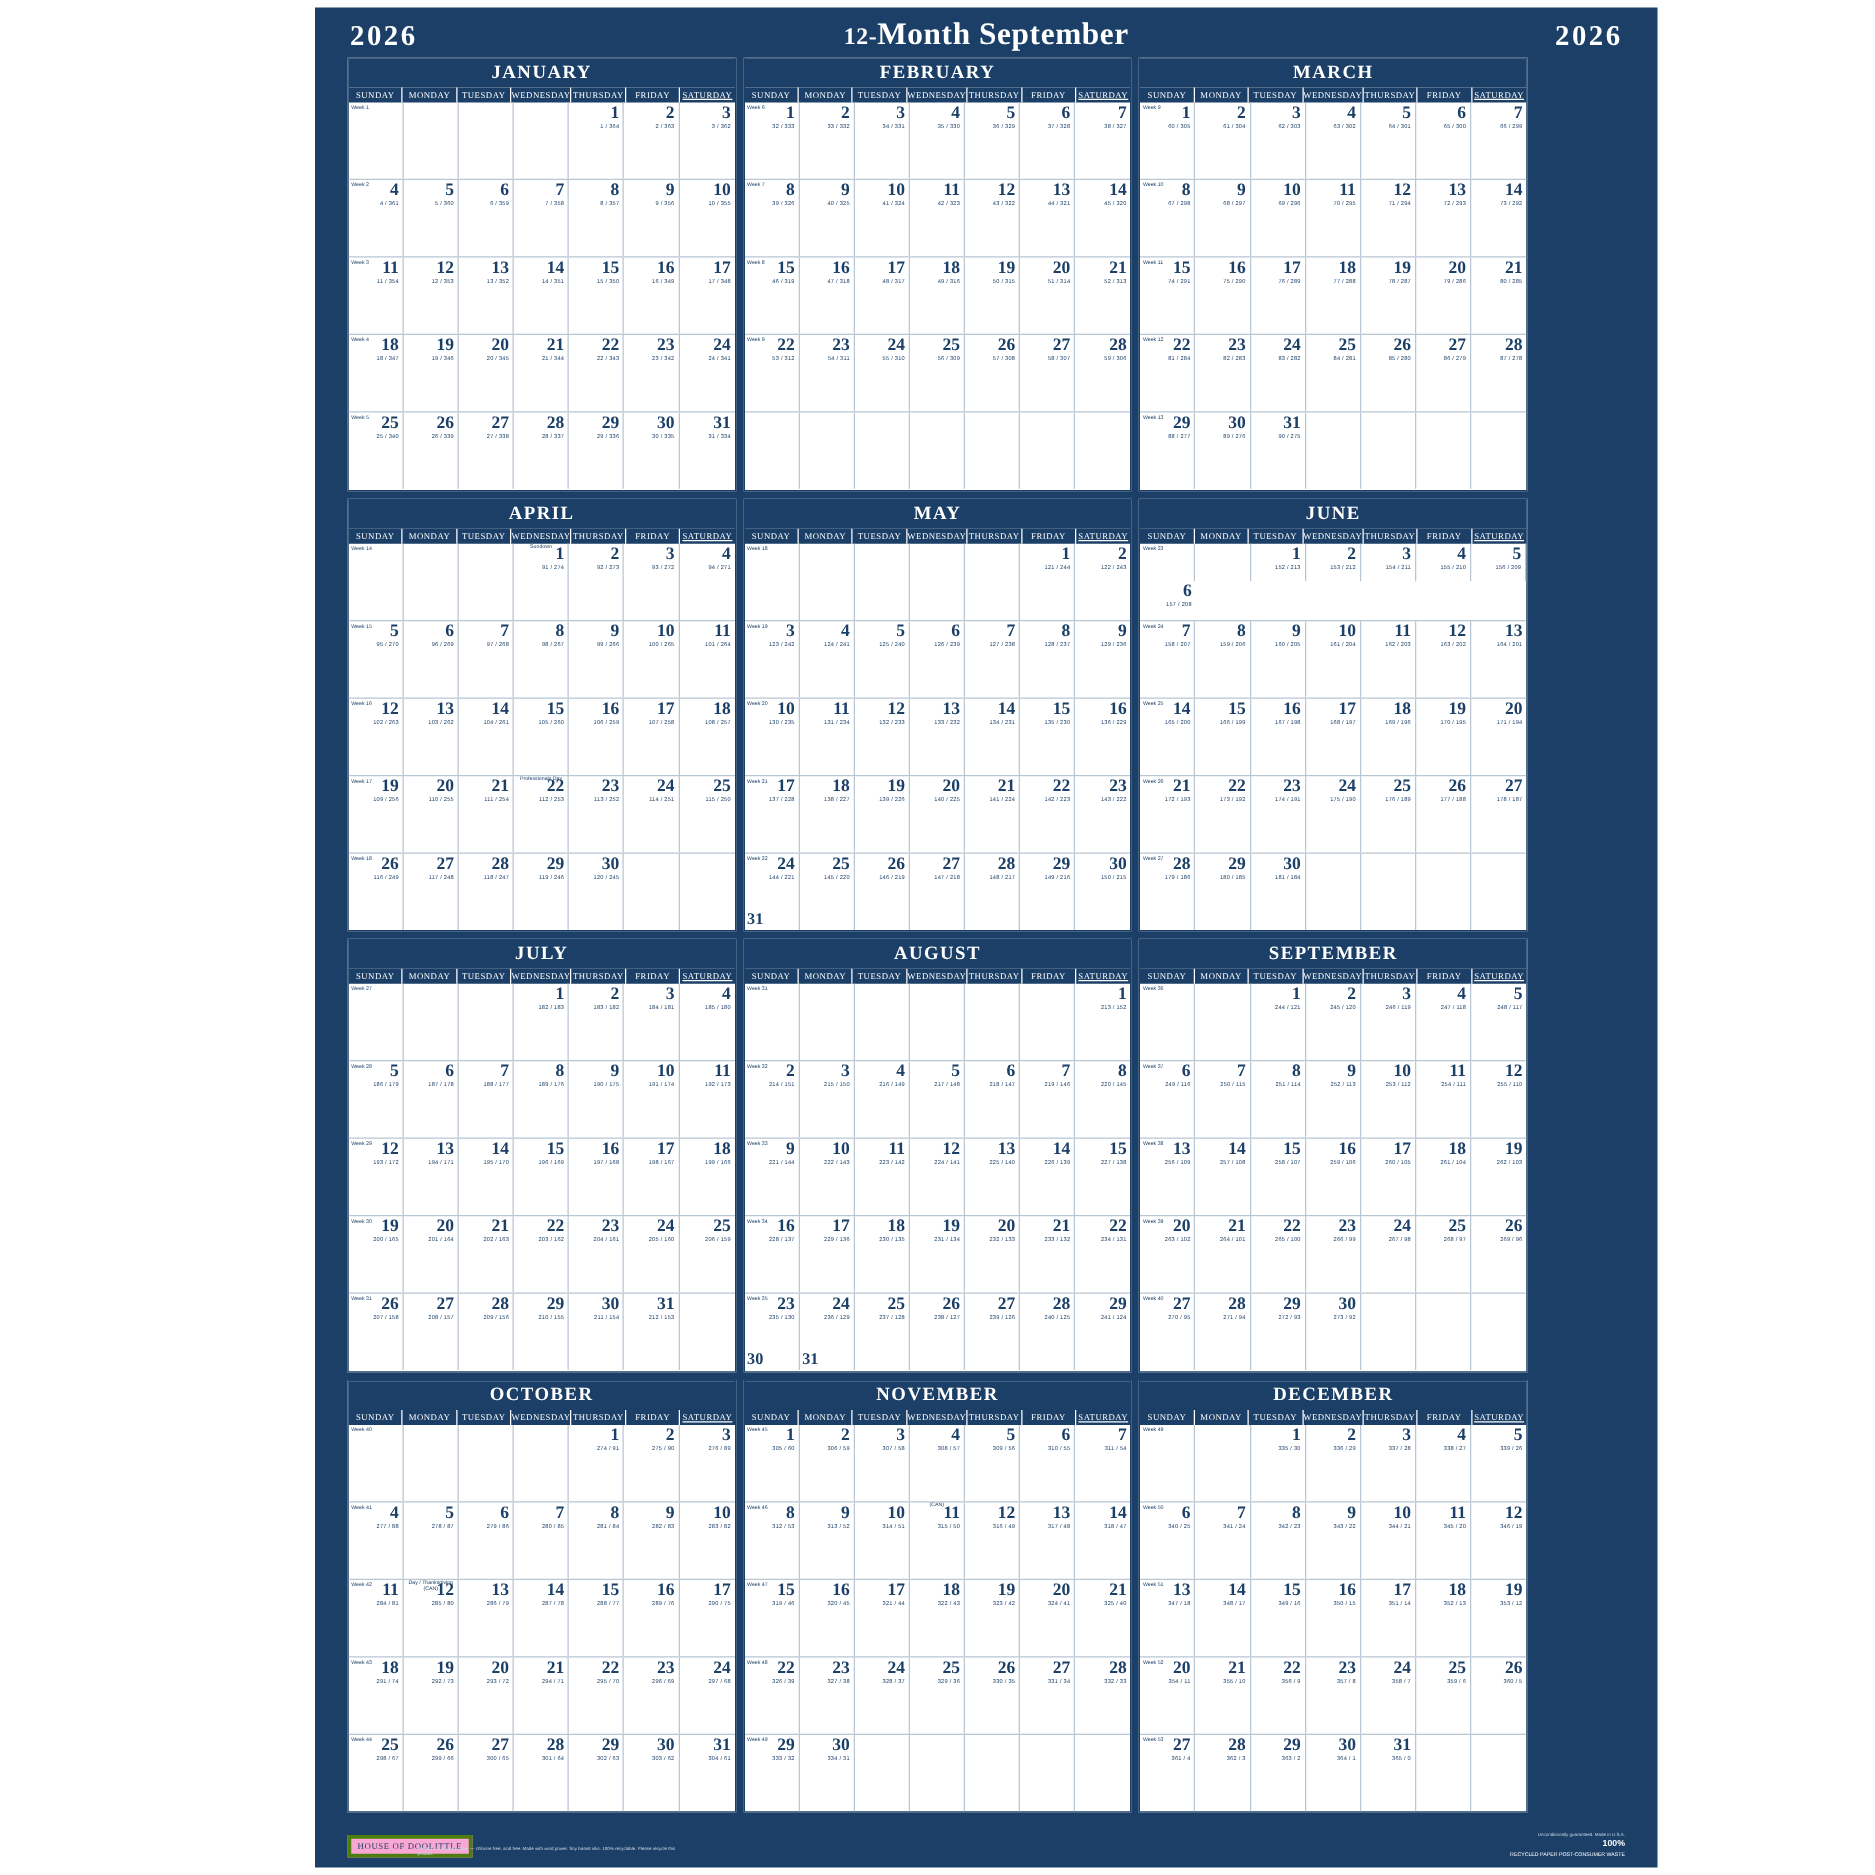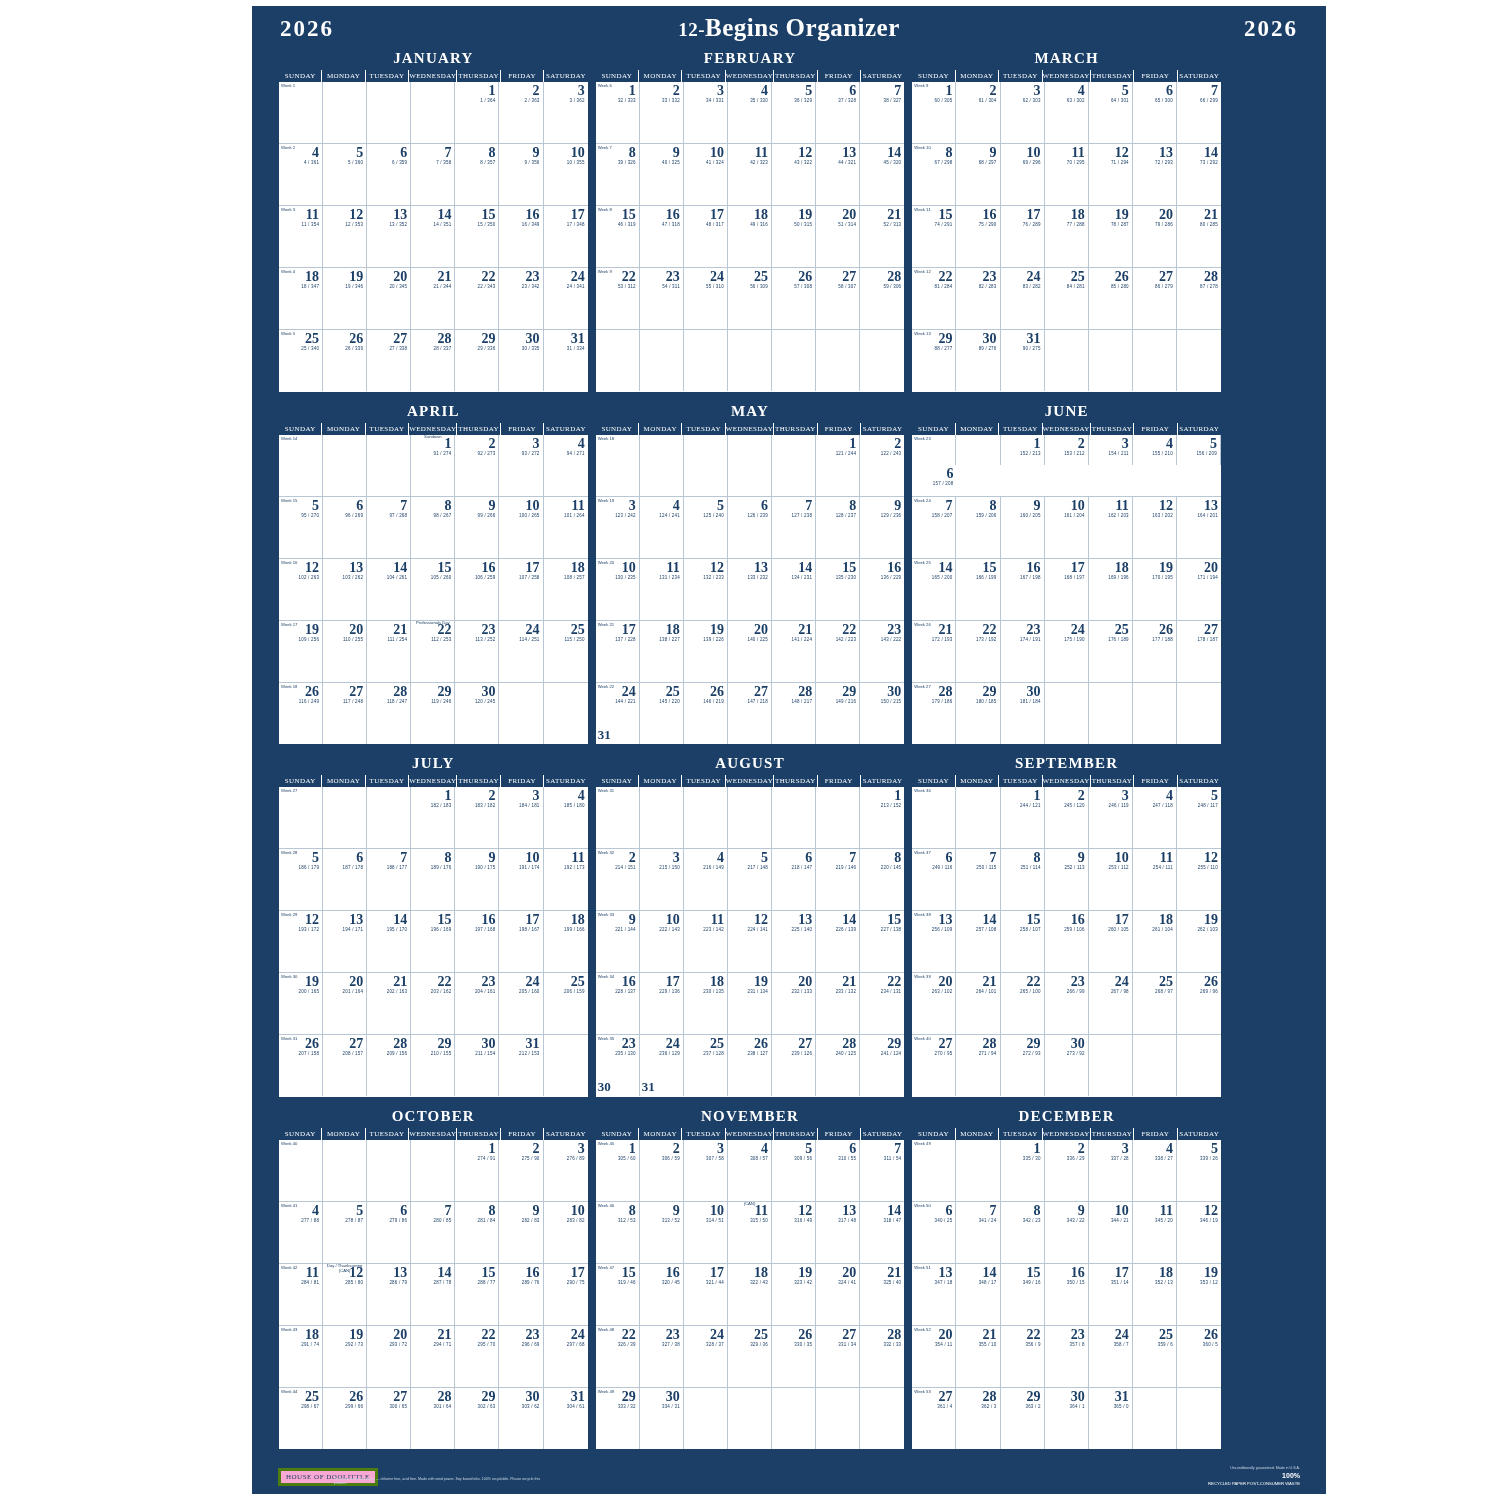--- a/index.html
+++ b/index.html
@@ -40,21 +40,21 @@
   }
   .dow{
     display:grid; grid-template-columns:repeat(7,1fr);
     background:#1b3f66;
   }
   .dow div{
     color:#ffffff; font-family:"Liberation Serif",serif; font-size:7px;
     text-align:center; padding:2px 0; letter-spacing:.4px; text-transform:uppercase;
     border-right:1px solid #ffffff; box-sizing:border-box;
   }
-  .dow div:last-child{border-right:none;}
+  .dow div:last-child{border-right:none;text-decoration:underline;}
   .weeks{flex:1; display:flex; flex-direction:column;}
   .wk{
     flex:1; display:grid; grid-template-columns:repeat(7,1fr);
     border-top:1px solid #b9c6d4; position:relative;
   }
   .wk:first-child{border-top:none;}
   .cell{
     position:relative; border-right:1px solid #b9c6d4; box-sizing:border-box;
     overflow:hidden;
   }
@@ -102,21 +102,21 @@
     font-family:"Liberation Sans",sans-serif; font-size:3.6px;
   }
 </style>
 </head>
 <body>
 
 <div id="poster">
 
   <div class="poster-head">
     <div class="year-left">2026</div>
-    <div class="poster-title"><span class="sm">12-</span><span>Begins Organizer</span></div>
+    <div class="poster-title"><span class="sm">12-</span><span>Month September</span></div>
     <div class="year-right">2026</div>
   </div>
 
   <div class="grid" id="months-grid">
       <div class="month">
         <div class="m-title">January</div>
         <div class="dow">
           <div>Sunday</div>
           <div>Monday</div>
           <div>Tuesday</div>

